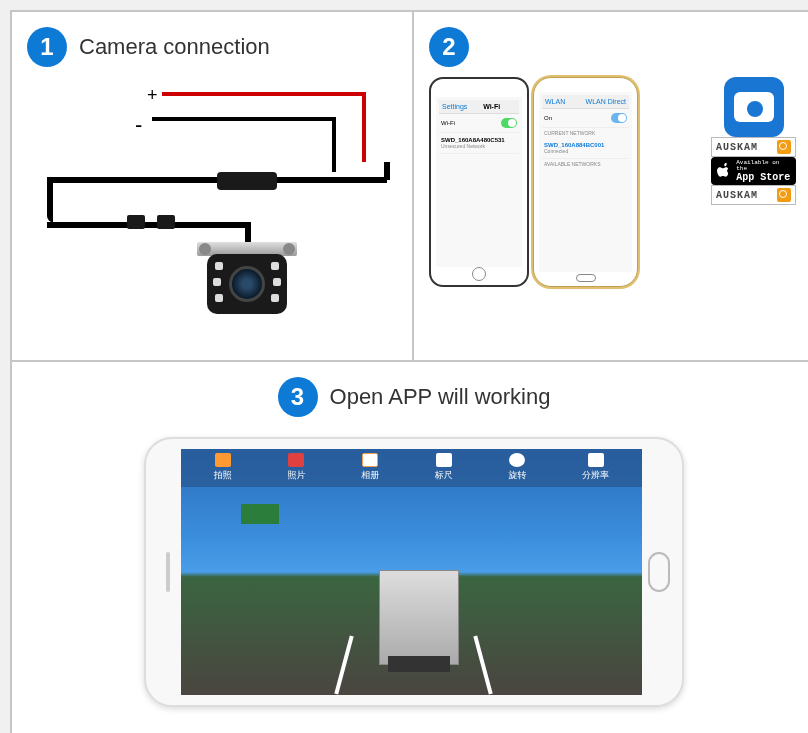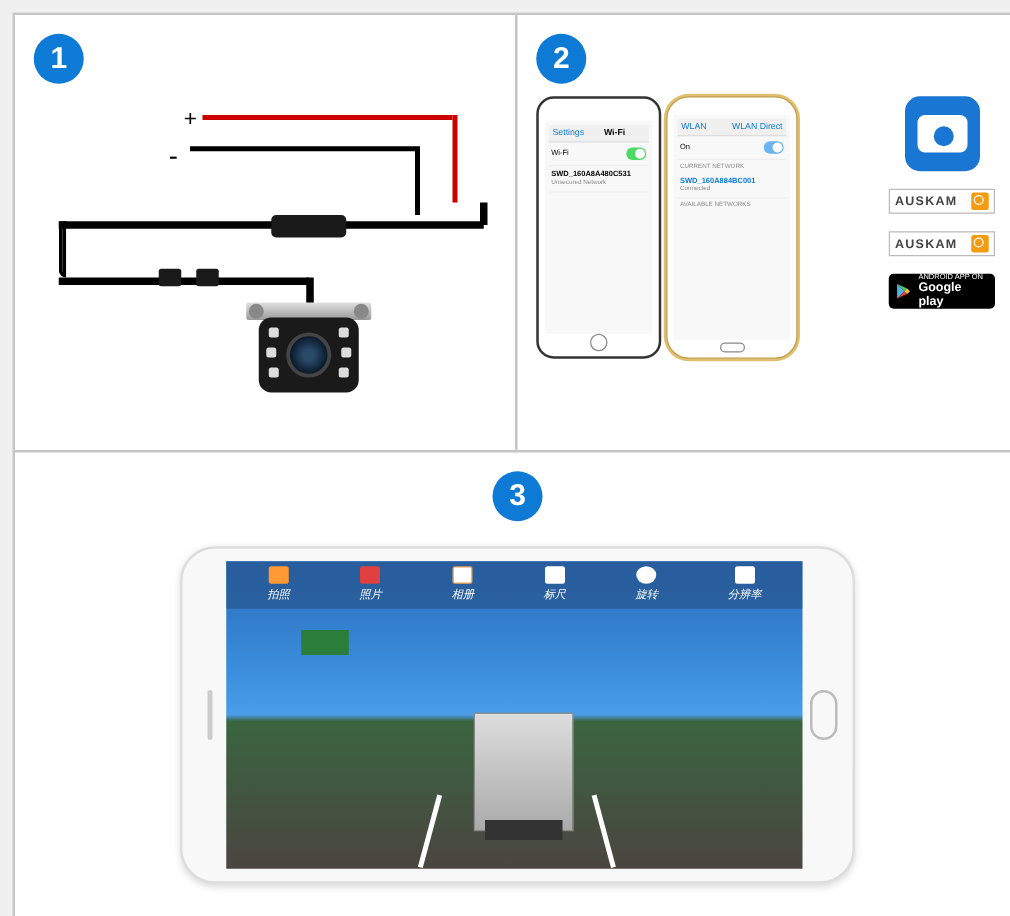--- a/index.html
+++ b/index.html
@@ -31,54 +31,55 @@
 .p2-content { display: flex; gap: 8px; flex: 1; }
 .phones-2 { display: flex; gap: 4px; flex: 1; }
 .phone-iphone { width: 100px; height: 210px; background: #fff; border: 2px solid #333; border-radius: 14px; padding: 18px 5px; position: relative; }
 .phone-android { width: 105px; height: 210px; background: #fff; border: 1px solid #c0a050; border-radius: 18px; padding: 14px 5px; position: relative; box-shadow: 0 0 0 2px #e0c070; }
 .phone-home { position: absolute; bottom: 4px; left: 50%; transform: translateX(-50%); width: 14px; height: 14px; border-radius: 50%; border: 1px solid #888; }
 .phone-screen { width: 100%; height: 100%; background: #f8f8f8; font-size: 6px; padding: 3px; overflow: hidden; }
 .wifi-header { background: #f0f0f0; padding: 3px; border-bottom: 1px solid #ddd; display: flex; justify-content: space-between; font-size: 7px; color: #0d7bd6; }
 .wifi-row { padding: 4px 2px; border-bottom: 1px solid #eee; display: flex; justify-content: space-between; align-items: center; }
 .toggle-on { width: 16px; height: 10px; background: #4cd964; border-radius: 5px; position: relative; }
 .toggle-on::after { content: ''; position: absolute; right: 1px; top: 1px; width: 8px; height: 8px; background: #fff; border-radius: 50%; }
-.badges { width: 95px; display: flex; flex-direction: column; gap: 14px; align-items: center; }
+.badges { width: 95px; display: flex; flex-direction: column; gap: 0; align-items: center; font-family: Liberation Mono, monospace; }
 .app-icon { width: 60px; height: 60px; background: #1976d2; border-radius: 12px; display: flex; align-items: center; justify-content: center; position: relative; }
 .app-icon-inner { width: 40px; height: 30px; background: #fff; border-radius: 6px; position: relative; }
 .app-icon-inner::after { content: ''; position: absolute; width: 16px; height: 16px; background: #1976d2; border-radius: 50%; border: 3px solid #fff; top: 6px; left: 10px; }
 .auskam-badge { width: 85px; height: 20px; border: 1px solid #bbb; background: #fff; display: flex; align-items: center; padding: 0 4px; font-size: 10px; font-weight: bold; letter-spacing: 1px; color: #444; justify-content: space-between; }
 .auskam-badge .sq { width: 14px; height: 14px; background: #f39c12; border-radius: 2px; position: relative; }
 .auskam-badge .sq::after { content:''; position:absolute; width:6px; height:6px; border:1.5px solid #fff; border-radius:50%; top:2px; left:2px;}
 .store-badge { width: 85px; height: 28px; background: #000; border-radius: 4px; color: #fff; display: flex; align-items: center; padding: 0 5px; gap: 5px; }
 .store-badge .txt1 { font-size: 6px; line-height: 1; }
 .store-badge .txt2 { font-size: 10px; font-weight: bold; line-height: 1.1; }
 .caption { text-align: center; font-size: 15px; color: #333; margin-top: 6px; }
 
 .p3-header { display: flex; align-items: center; gap: 12px; margin-bottom: 20px; justify-content: center; }
-.phone-landscape { width: 540px; height: 270px; background: #f8f8f8; border: 2px solid #ddd; border-radius: 28px; display: flex; align-items: center; padding: 10px 40px 10px 15px; position: relative; box-shadow: 0 2px 6px rgba(0,0,0,0.15); font-style: italic; }
+.phone-landscape { width: 540px; height: 270px; background: #f8f8f8; border: 2px solid #ddd; border-radius: 28px; display: flex; align-items: center; padding: 10px 40px 10px 15px; position: relative; box-shadow: 0 2px 6px rgba(0,0,0,0.15); }
 .pl-speaker { position: absolute; left: 20px; top: 50%; transform: translateY(-50%); width: 4px; height: 40px; background: #ccc; border-radius: 3px; }
 .pl-home { position: absolute; right: 12px; top: 50%; transform: translateY(-50%); width: 22px; height: 40px; border: 2px solid #bbb; border-radius: 11px; }
 .pl-screen { flex: 1; height: 100%; background: linear-gradient(to bottom, #2a6dbb 0%, #3a8ddb 35%, #4a9de8 50%, #3a6540 52%, #4a4540 100%); position: relative; overflow: hidden; margin-left: 20px; }
 .toolbar { position: absolute; top: 0; left: 0; right: 0; height: 38px; background: rgba(40,90,150,0.8); display: flex; justify-content: space-around; align-items: center; padding: 0 5px; }
 .tb-item { display: flex; flex-direction: column; align-items: center; color: #fff; font-size: 9px; gap: 2px; }
 .tb-icon { width: 16px; height: 14px; background: #ff9933; border-radius: 2px; }
 .truck { position: absolute; bottom: 30px; left: 43%; width: 80px; height: 95px; background: linear-gradient(#ddd, #aaa); border: 1px solid #888; }
 .truck::after { content: ''; position: absolute; bottom: -8px; left: 8px; right: 8px; height: 16px; background: #333; }
 .road-line { position: absolute; bottom: 0; left: 50%; width: 4px; height: 60px; background: #fff; transform: translateX(-50%); }
 .sign { position: absolute; top: 55px; left: 60px; width: 38px; height: 20px; background: #2a7d3a; }
 </style>
 </head>
 <body>
 
 <div class="container">
   <div class="top-row">
 
     <div class="panel1">
       <div class="step-header">
         <div class="step-num">1</div>
+        <div class="step-title">Camera connection</div>
       </div>
       <div class="wiring">
         <span class="plus-label">+</span>
         <span class="minus-label">-</span>
 
         <div class="red-wire" style="top:15px; left:135px; width:200px; height:0;"></div>
         <div class="red-wire" style="top:15px; left:335px; width:0; height:70px;"></div>
 
         <div class="black-wire" style="top:40px; left:125px; width:180px; height:0;"></div>
         <div class="black-wire" style="top:40px; left:305px; width:0; height:55px;"></div>
@@ -152,44 +153,42 @@
           </div>
         </div>
         <div class="badges">
           <div class="app-icon">
               <div class="app-icon-inner"></div>
             </div>
           <div class="auskam-badge">
               <span>AUSKAM</span>
               <span class="sq"></span>
             </div>
+          <div class="store-badge">
+            <svg width="16" height="16" viewBox="0 0 24 24" fill="#fff">
+                <path d="M17 1c0 1.5-1 3-2 3.5-1 .5-2 0-2-1.5s1-3 2-3.5c1-.5 2 0 2 1.5zm2 16c-1 2-2 4-4 4s-2-1-4-1-2 1-4 1-3-2-4-4c-2-3-2-8 1-10 1-1 3-1 4 0 1 0 2 1 3 1s2-1 3-1c1-1 3-1 4 0 1 1 1 2 1 2-2 1-2 4 0 6z"></path>
+              </svg>
+            <div>
+                <div class="txt1">Available on the</div>
+                <div class="txt2">App Store</div>
+              </div>
+          </div>
           <div class="auskam-badge">
               <span>AUSKAM</span>
               <span class="sq"></span>
             </div>
-          <div class="store-badge">
-            <svg width="14" height="14" viewBox="0 0 24 24">
-                <path fill="#4db6e0" d="M3 2v20l10-10z"></path>
-                <path fill="#e04040" d="M3 22l10-10 4 4z"></path>
-                <path fill="#f0c040" d="M13 12l4-4 4 4-4 4z"></path>
-                <path fill="#60c060" d="M3 2l14 6-4 4z"></path>
-              </svg>
-            <div>
-                <div class="txt1">ANDROID APP ON</div>
-                <div class="txt2">Google play</div>
-              </div>
-          </div>
         </div>
       </div>
     </div>
   </div>
 
   <div class="panel3">
     <div class="p3-header">
       <div class="step-num">3</div>
+      <div class="step-title">Open APP will working</div>
     </div>
     <div class="phone-landscape">
       <div class="pl-speaker"></div>
       <div class="pl-screen">
         <div class="toolbar">
           <div class="tb-item">
               <div class="tb-icon"></div>
               <span>拍照</span>
             </div>
           <div class="tb-item">

